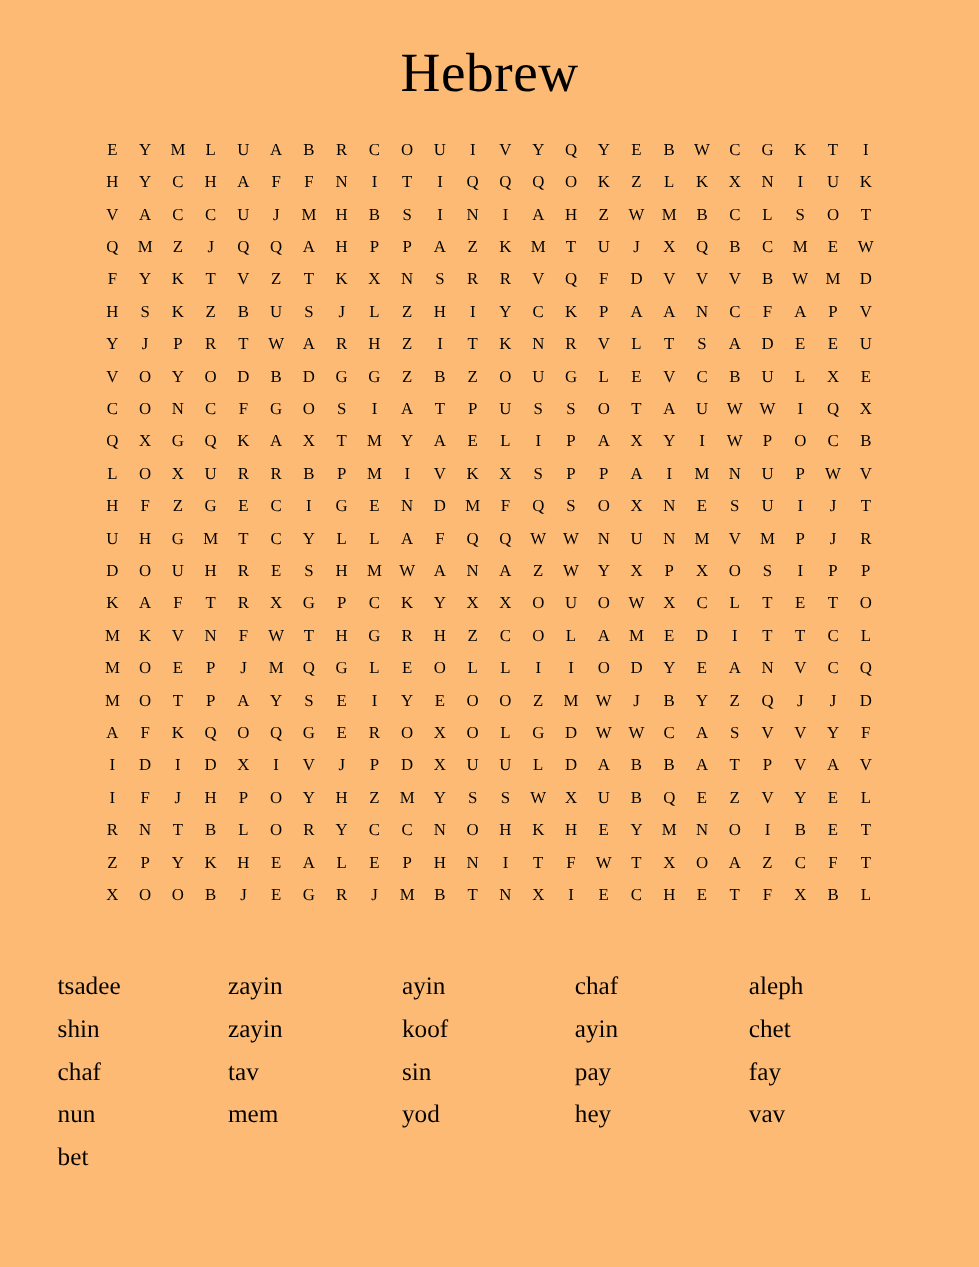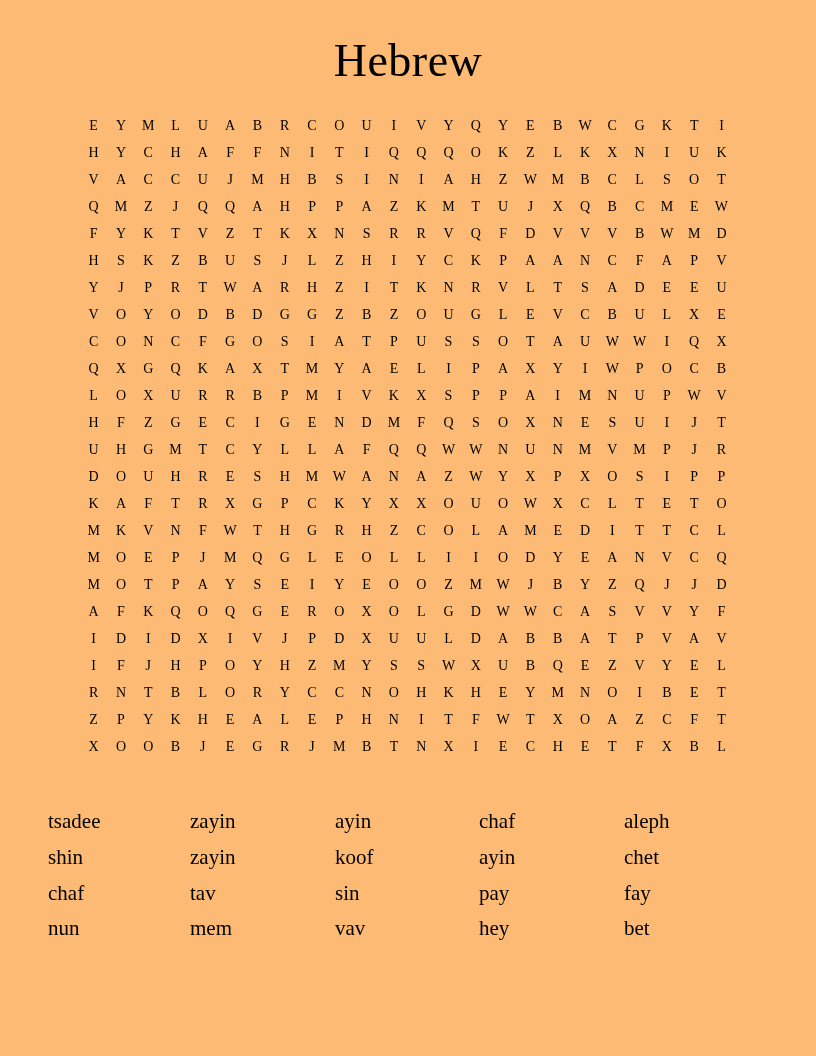--- a/index.html
+++ b/index.html
@@ -656,17 +656,18 @@
       <div class="word">koof</div>
       <div class="word">ayin</div>
       <div class="word">chet</div>
       <div class="word">chaf</div>
       <div class="word">tav</div>
       <div class="word">sin</div>
       <div class="word">pay</div>
       <div class="word">fay</div>
       <div class="word">nun</div>
       <div class="word">mem</div>
+      <div class="word">yod</div>
+      <div class="word">hey</div>
       <div class="word">vav</div>
-      <div class="word">hey</div>
       <div class="word">bet</div>
     </div>
 </div>
 
 </body></html>

